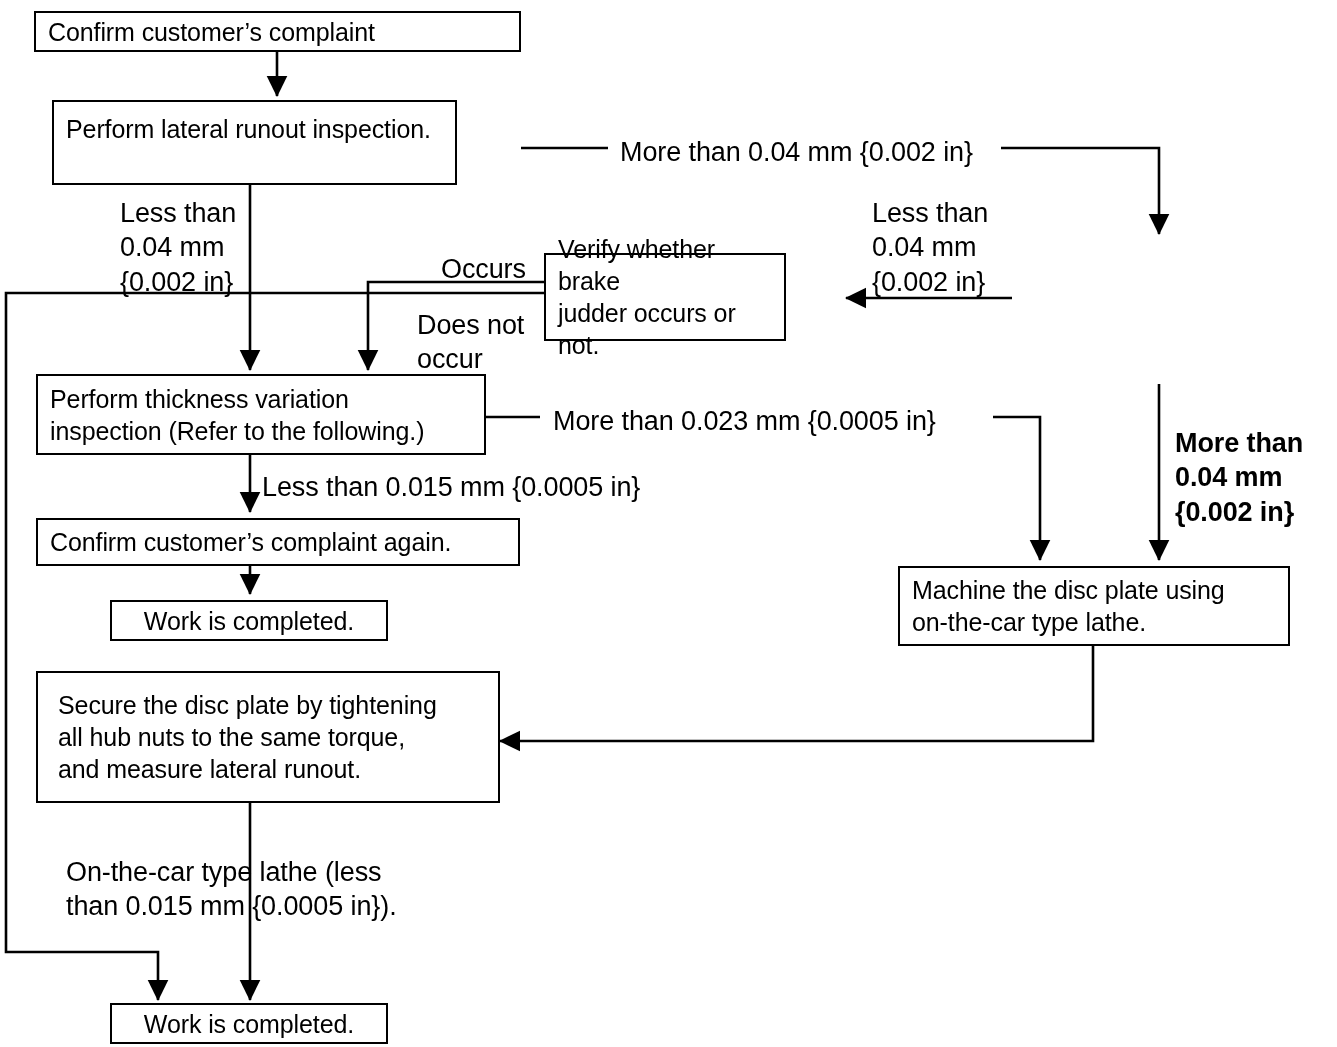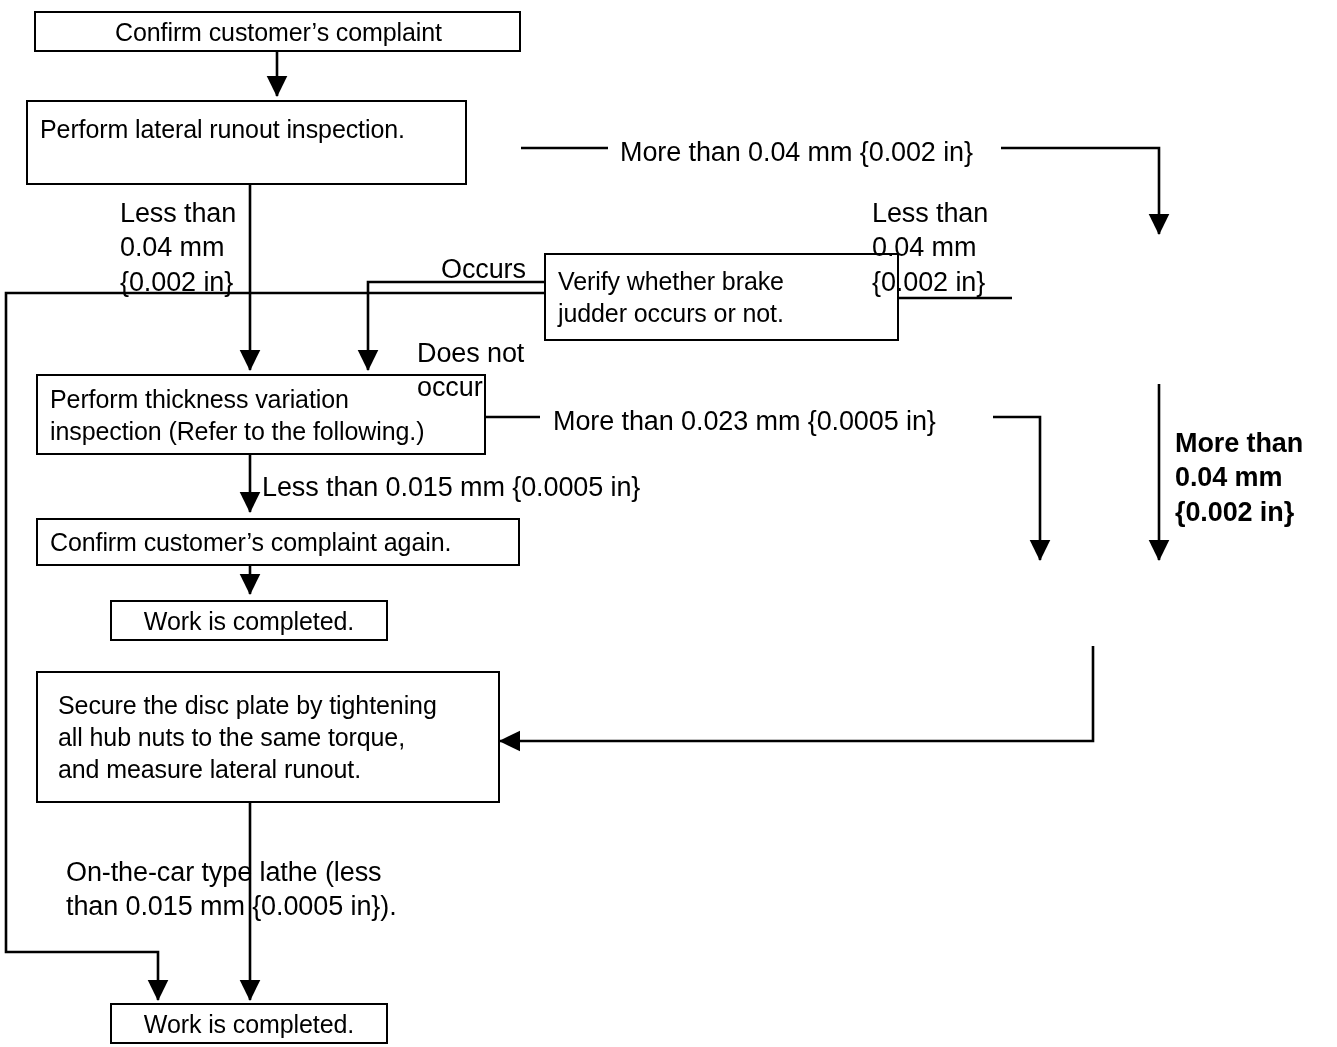--- a/index.html
+++ b/index.html
@@ -83,47 +83,51 @@
 
       <path d="M 1159 384 L 1159 560" marker-end="url(#arrow)"></path>
 
       <path d="M 1093 646 L 1093 741 L 500 741" marker-end="url(#arrow)"></path>
 
       <path d="M 250 803 L 250 1000" marker-end="url(#arrow)"></path>
 
     </g>
   </svg>
 
-  <div class="node" style="left:34px; top:11px; width:487px; height:41px;text-align:center;">
+  <div class="node" style="left:34px; top:11px; width:487px; height:41px;">
     <span>Confirm customer’s complaint</span>
   </div>
 
-  <div class="node" style="left:26px; top:100px; width:441px; height:85px;">
+  <div class="node" style="left:52px; top:100px; width:405px; height:85px;">
     <span style="position:relative; top:-14px;">Perform lateral runout inspection.</span>
   </div>
 
 
-  <div class="node" style="left:544px; top:253px; width:355px; height:88px;justify-content:center;">
+  <div class="node" style="left:544px; top:253px; width:242px; height:88px;justify-content:center;">
     <span>Verify whether brake
 judder occurs or not.</span>
   </div>
 
   <div class="node" style="left:36px; top:374px; width:450px; height:81px;">
     <span>Perform thickness variation
 inspection (Refer to the following.)</span>
   </div>
 
   <div class="node" style="left:36px; top:518px; width:484px; height:48px;">
     <span>Confirm customer’s complaint again.</span>
   </div>
 
   <div class="node center" style="left:110px; top:600px; width:278px; height:41px;">
     <span>Work is completed.</span>
   </div>
 
+  <div class="node" style="left:898px; top:566px; width:392px; height:80px;">
+    <span>Machine the disc plate using
+on-the-car type lathe.</span>
+  </div>
 
   <div class="node" style="left:36px; top:671px; width:464px; height:132px;padding-left:20px;">
     <span>Secure the disc plate by tightening
 all hub nuts to the same torque,
 and measure lateral runout.</span>
   </div>
 
   <div class="node center" style="left:110px; top:1003px; width:278px; height:41px;">
     <span>Work is completed.</span>
   </div>
@@ -133,21 +137,21 @@
   <div class="edge-label" style="left:120px; top:196px;">Less than
 0.04 mm
 {0.002 in}</div>
 
   <div class="edge-label" style="left:872px; top:196px;">Less than
 0.04 mm
 {0.002 in}</div>
 
   <div class="edge-label" style="left:417px; top:252px;margin-left:24px;">Occurs</div>
 
-  <div class="edge-label" style="left:417px; top:308px;margin-top:28px;">Does not
+  <div class="edge-label" style="left:417px; top:308px;">Does not
 occur</div>
 
   <div class="edge-label" style="left:553px; top:404px;">More than 0.023 mm {0.0005 in}</div>
 
   <div class="edge-label" style="left:262px; top:470px;">Less than 0.015 mm {0.0005 in}</div>
 
   <div class="edge-label" style="left:1175px; top:426px;font-weight:bold;">More than
 0.04 mm
 {0.002 in}</div>
 

